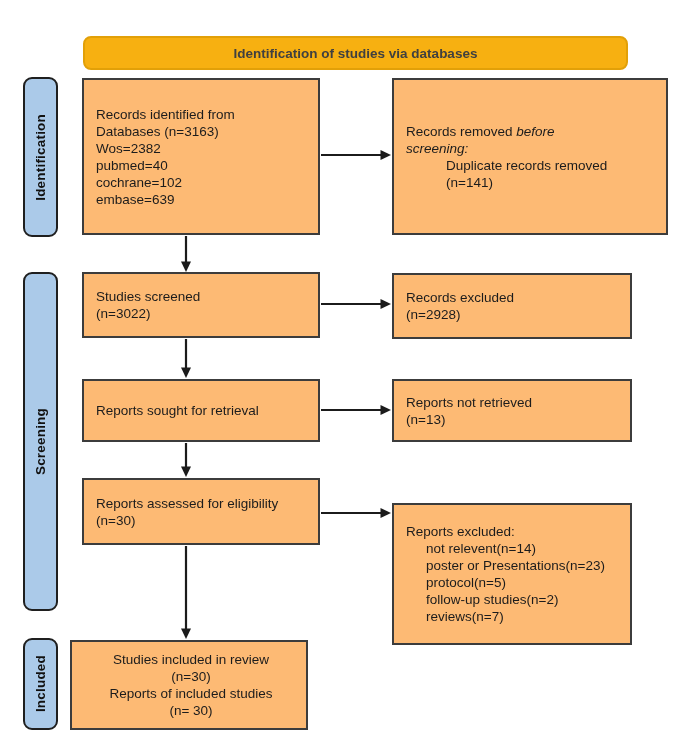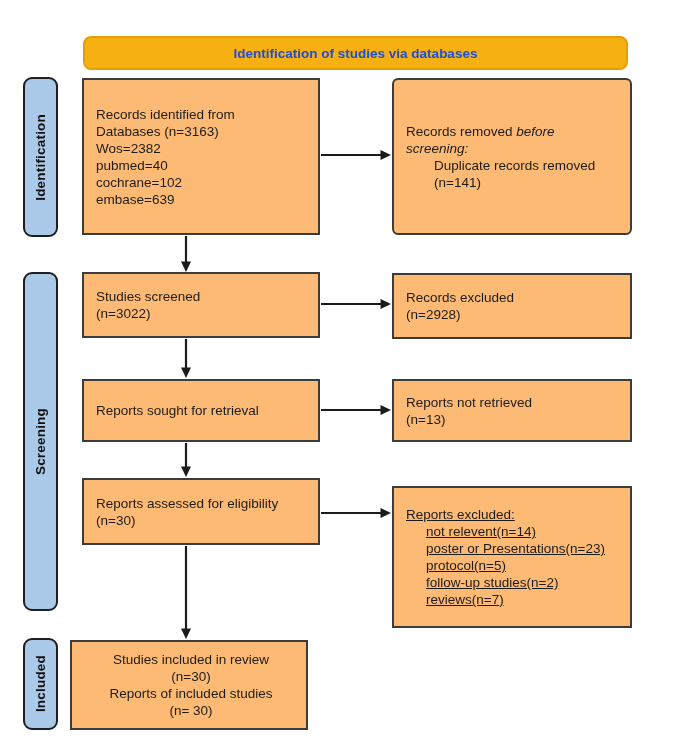--- a/index.html
+++ b/index.html
@@ -4,38 +4,38 @@
 <style>
   html,body { margin:0; padding:0; background:#ffffff; }
   .canvas {
     position:relative; width:688px; height:737px; background:#ffffff;
     font-family:"Liberation Sans", sans-serif; color:#1c1c1c; overflow:hidden;
   }
   .banner {
     position:absolute; left:83px; top:36px; width:545px; height:34px;
     background:var(--banner-bg,#F7B011); border:2px solid #e2a008; border-radius:8px;
     box-sizing:border-box; display:flex; align-items:center; justify-content:center;
-    font-weight:bold; font-size:13.5px; color:#1d4ed8;
+    font-weight:bold; font-size:13.5px; color:#404040;
   }
   .pill {
     position:absolute; left:23px; width:35px;
     background:var(--stage-bg,#ABCAE9); border:2px solid #1f1f1f; border-radius:9px;
     box-sizing:border-box; display:flex; align-items:center; justify-content:center;
   }
   .pill span {
     writing-mode:vertical-rl; transform:rotate(180deg);
     font-weight:bold; font-size:13.5px; color:#111; letter-spacing:0.2px;
   }
   .box {
     position:absolute; background:#fdba74; border:2px solid #3c3c3c;
     box-sizing:border-box; display:flex; flex-direction:column; justify-content:center;
     padding:4px 8px 4px 12px; font-size:13.5px; line-height:17px;
   }
   .line { white-space:nowrap; }
-  .sub  { margin-left:28px; }
+  .sub  { margin-left:40px; }
   .subw { margin-left:20px; }
   .arrows { position:absolute; left:0; top:0; width:688px; height:737px; pointer-events:none; }
   .arrows line    { stroke:#1b1b1b; stroke-width:2.2; }
   .arrows polygon { fill:#1b1b1b; }
 </style>
 </head>
 <body>
 
 <div class="canvas">
 
@@ -53,21 +53,21 @@
 
   <div class="box" style="left:82px;top:78px;width:238px;height:157px;">
     <div class="line">Records identified from</div>
     <div class="line">Databases (n=3163)</div>
     <div class="line">Wos=2382</div>
     <div class="line">pubmed=40</div>
     <div class="line">cochrane=102</div>
     <div class="line">embase=639</div>
   </div>
 
-  <div class="box" style="left:392px;top:78px;width:240px;height:157px;border-radius:6px;">
+  <div class="box" style="left:392px;top:78px;width:276px;height:157px;">
     <div class="line"><span>Records removed</span> <em>before</em></div>
     <div class="line"><em>screening:</em></div>
     <div class="line sub">Duplicate records removed</div>
     <div class="line sub">(n=141)</div>
   </div>
 
   <div class="box" style="left:82px;top:272px;width:238px;height:66px;">
     <div class="line">Studies screened</div>
     <div class="line">(n=3022)</div>
   </div>
@@ -81,21 +81,21 @@
   </div>
   <div class="box" style="left:392px;top:379px;width:240px;height:63px;">
     <div class="line">Reports not retrieved</div>
     <div class="line">(n=13)</div>
   </div>
 
   <div class="box" style="left:82px;top:478px;width:238px;height:67px;">
     <div class="line">Reports assessed for eligibility</div>
     <div class="line">(n=30)</div>
   </div>
-  <div class="box" style="left:392px;top:486px;width:240px;height:142px;text-decoration:underline;">
+  <div class="box" style="left:392px;top:503px;width:240px;height:142px;">
     <div class="line">Reports excluded:</div>
     <div class="line subw">not relevent(n=14)</div>
     <div class="line subw">poster or Presentations(n=23)</div>
     <div class="line subw">protocol(n=5)</div>
     <div class="line subw">follow-up studies(n=2)</div>
     <div class="line subw">reviews(n=7)</div>
   </div>
 
   <div class="box" style="left:70px;top:640px;width:238px;height:90px;text-align:center;">
     <div class="line">Studies included in review</div>

